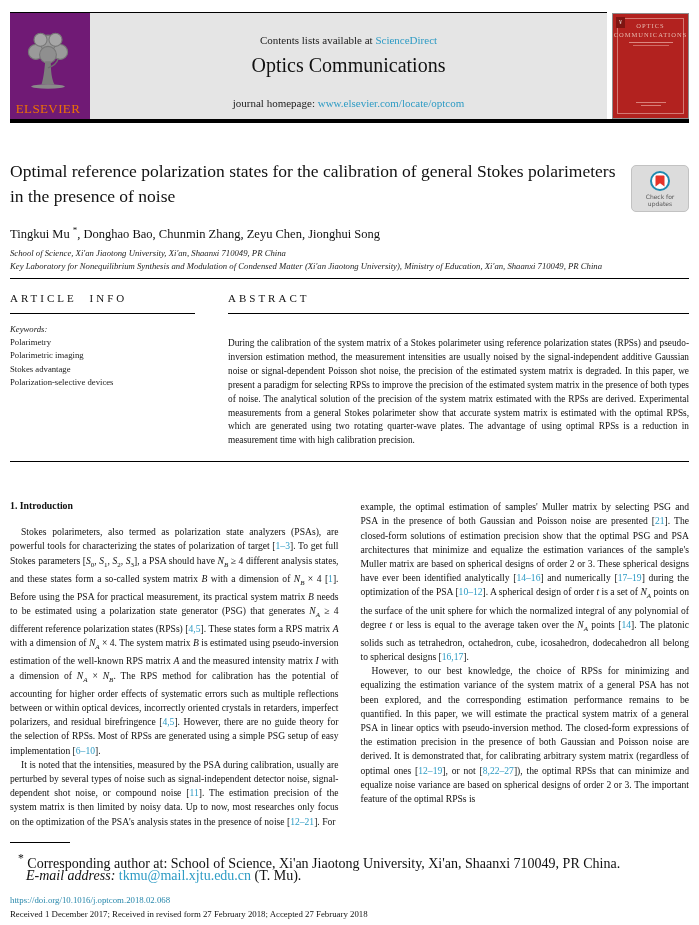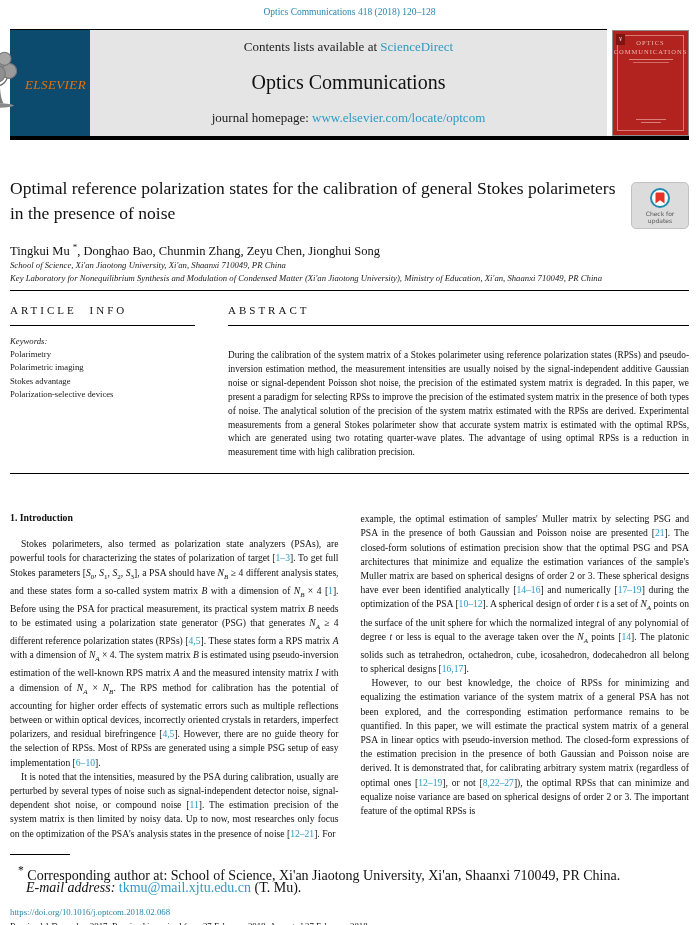--- a/index.html
+++ b/index.html
@@ -12,25 +12,25 @@
   .teal{color:#2787ab;}
   .bright{color:#2e9bc4;}
   a.ref{color:#2e9bc4;cursor:pointer;}
 
   
   .cite-line{padding-top:7px;text-align:center;font-size:9.5px;color:#2787ab;}
 
   
   .top-rule{border-top:1px solid #000;margin-top:12px;margin-right:82px;}
   .banner-row{display:flex;height:106px;align-items:stretch;}
-  .logo-col{width:80px;display:flex;flex-direction:row;align-items:center;justify-content:flex-end;padding:4px 4px 2px 0;box-sizing:border-box;background:#0c4a6e;font-style:italic;}
+  .logo-col{width:80px;display:flex;flex-direction:column;align-items:center;justify-content:flex-end;padding:4px 4px 2px 0;box-sizing:border-box;background:#701a75;}
   .logo-col svg{width:56px;height:70px;display:block;}
   .els-word{font-size:13px;color:#ee7203;letter-spacing:.4px;margin-top:1px;font-weight:normal;}
   .banner-mid{flex:1;background:#e5e5e5;display:flex;flex-direction:column;align-items:center;justify-content:space-between;padding:9px 0 10px 0;box-sizing:border-box;}
-  .contents-line,.homepage-line{font-size:13px;color:#222;}
+  .contents-line,.homepage-line{font-size:11px;color:#222;margin-top:12px;}
   .journal-title{font-size:20px;color:#111;}
   .cover-col{width:82px;display:flex;justify-content:flex-end;}
   .cover{position:relative;width:77px;height:106px;background:#b2221f;border:1px solid #8e8e8e;box-sizing:border-box;}
   .cover-frame{position:absolute;left:4px;right:4px;top:4px;bottom:4px;border:1px solid rgba(255,230,220,.45);}
   .cover-mark{position:absolute;left:3px;top:3px;width:9px;height:11px;background:#7e1512;color:#e6c9c2;font-size:6px;line-height:11px;text-align:center;}
   .cover-title{margin-top:8px;text-align:center;font-size:6.5px;letter-spacing:1px;color:#e7b9ae;text-transform:uppercase;line-height:8.5px;}
   .cover-sub{margin:3px auto 0 auto;width:44px;height:1px;background:rgba(255,220,210,.55);}
   .cover-sub2{margin:2px auto 0 auto;width:36px;height:1px;background:rgba(255,220,210,.4);}
   .cover-foot{position:absolute;bottom:12px;left:0;right:0;}
   .cover-foot .l{margin:2px auto 0 auto;height:1px;background:rgba(255,220,210,.5);}
@@ -38,21 +38,21 @@
 
   
   .title-row{display:flex;margin-top:36px;}
   .title-row h1{flex:1;margin:0;font-size:17.5px;font-weight:normal;line-height:25px;color:#111;padding-right:4px;}
   .check-badge{width:56px;height:45px;background:#dcdcdc;border:1px solid #c2c2c2;border-radius:5px;display:flex;flex-direction:column;align-items:center;justify-content:center;margin-top:6px;flex:none;cursor:pointer;}
   .check-badge svg{width:20px;height:20px;display:block;}
   .check-badge .cbt{font-family:"DejaVu Sans","Liberation Sans",sans-serif;font-size:6px;line-height:7px;color:#555;text-align:center;margin-top:2px;}
 
   .authors{margin-top:13px;font-size:12.5px;color:#111;}
   .authors sup{font-size:9px;}
-  .affils{font-style:italic;font-size:8.7px;line-height:12.4px;color:#222;}
+  .affils{margin-top:5px;font-style:italic;font-size:8.7px;line-height:12.4px;color:#222;}
 
   .rule1{border-top:1px solid #000;margin-top:6px;}
 
   
   .info-grid{display:grid;grid-template-columns:185px 1fr;column-gap:33px;margin-top:13px;}
   .col-head{font-size:11px;letter-spacing:3px;word-spacing:7px;color:#111;border-bottom:1px solid #000;padding-bottom:9px;}
   .kw-label{margin-top:9px;font-style:italic;font-size:8.7px;line-height:13.2px;}
   .kw-item{font-size:8.7px;line-height:13.2px;}
   .abs-text{margin-top:23px;font-size:9.3px;line-height:13.9px;text-align:justify;color:#111;}
 
@@ -73,21 +73,20 @@
   .fn2{padding-left:16px;}
   .doi-line{margin-top:13px;font-size:8.8px;color:#2787ab;}
   .recv-line{margin-top:3px;font-size:8.8px;line-height:13.5px;color:#111;}
   .issn-line{font-size:8.8px;line-height:13.5px;color:#111;}
 </style>
 </head>
 <body>
 
 <div class="page">
 
-  <div class="cite-line">Optics Communications 418 (2018) 120–128</div>
 
   <div class="top-rule"></div>
 
   <div class="banner-row">
     <div class="logo-col">
       <span>
         <svg viewBox="0 0 60 74">
           <g fill="none" stroke="#7a7a7a" stroke-width="1.2">
             <circle cx="30" cy="16" r="11" fill="#9a9a9a" stroke="#777"></circle>
             <circle cx="17" cy="23" r="8" fill="#9a9a9a" stroke="#777"></circle>

